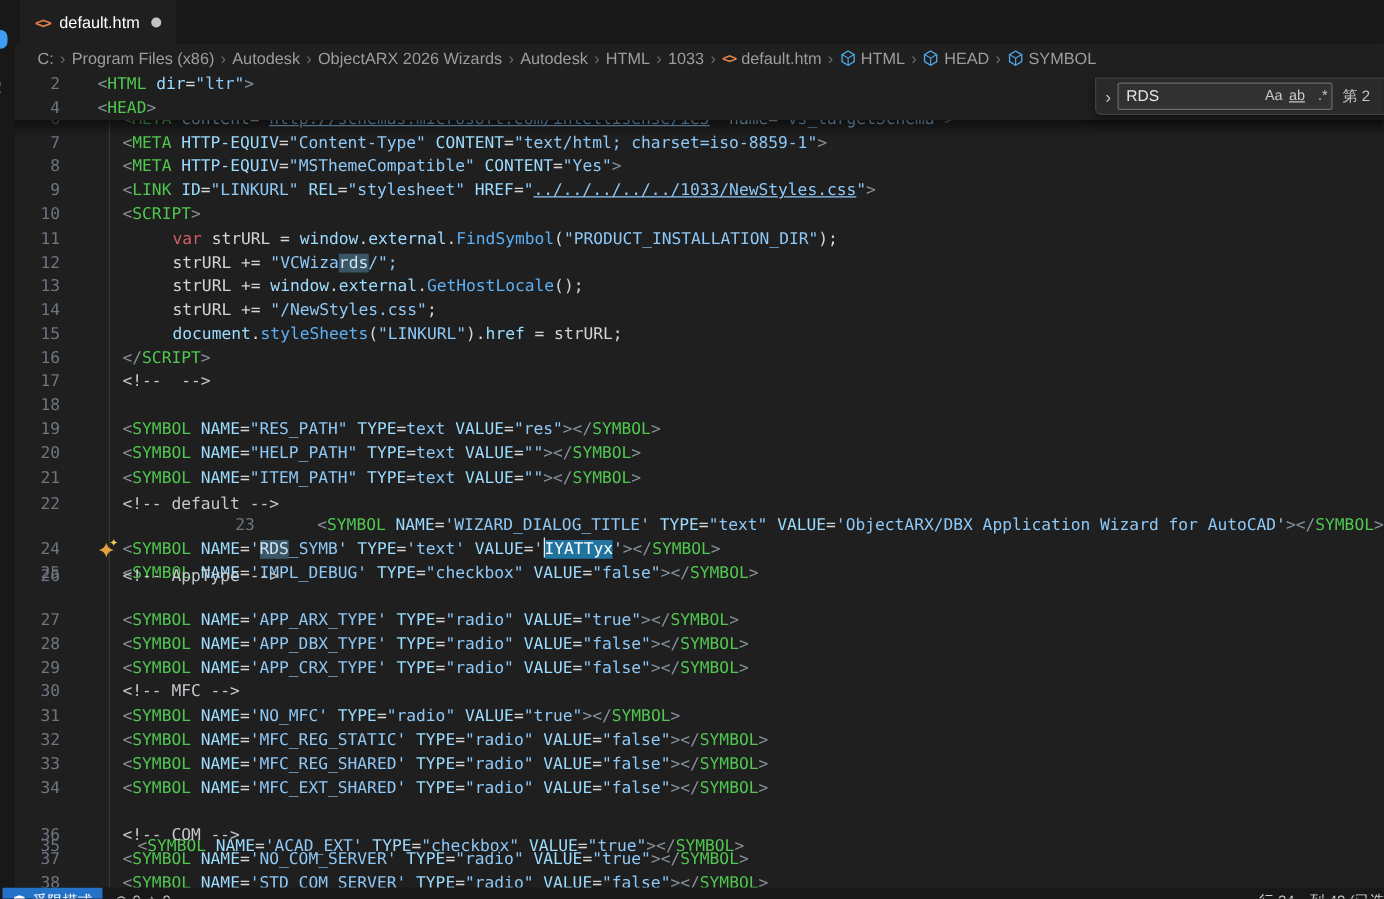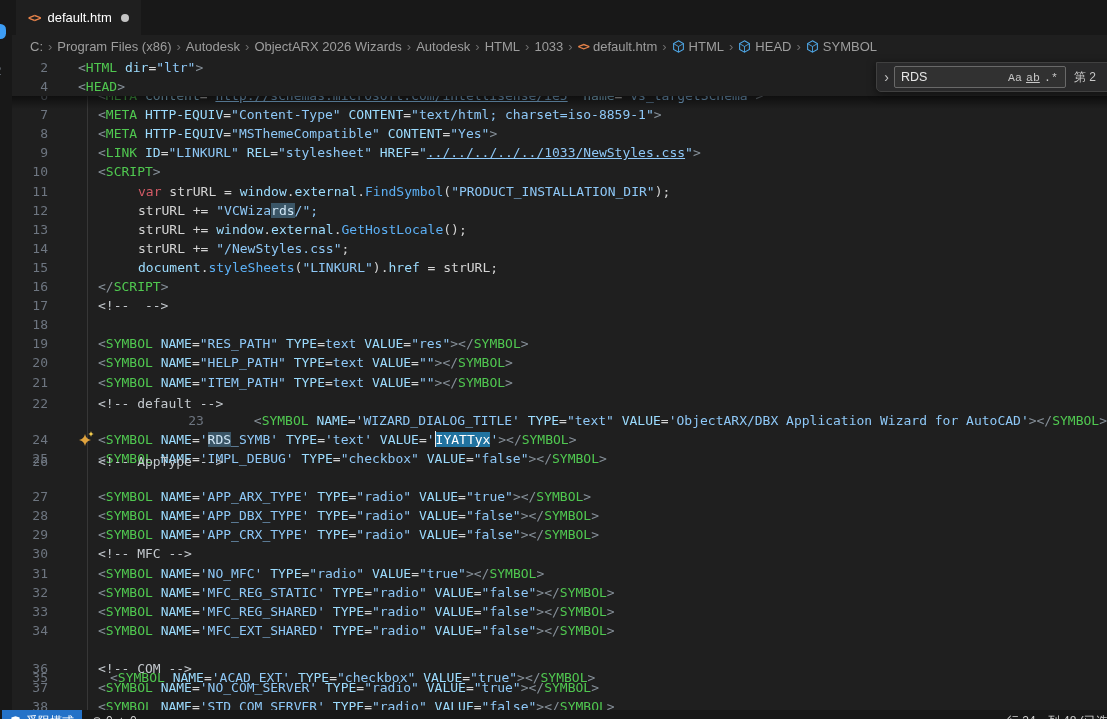--- a/index.html
+++ b/index.html
@@ -62,21 +62,21 @@
 
   
   .findw { position:absolute; left:876px; top:62px; width:250px; height:30px; background:#2a2a2b;
            border:1px solid #404040; border-radius:0 0 0 5px; box-shadow:0 2px 8px rgba(0,0,0,.5);
            display:flex; align-items:center; padding:0 5px 0 2px; z-index:40; }
   .find-toggle { color:#c5c5c5; font-size:14px; width:15px; text-align:center; cursor:pointer; }
   .find-box { display:flex; align-items:center; background:#313131; border:1px solid #696969; border-radius:2px;
               height:22px; width:172px; padding:0 3px 0 6px; }
   .find-query { flex:1; min-width:0; background:transparent; border:none; outline:none; color:#e6e6e6;
                 font-size:12.5px; font-family:"Liberation Sans","DejaVu Sans",sans-serif; }
-  .find-opt { color:#c8c8c8; font-size:11.5px; width:18px; text-align:left; cursor:pointer;font-family:Liberation Mono, monospace; }
+  .find-opt { color:#c8c8c8; font-size:11.5px; width:18px; text-align:right; cursor:pointer; }
   .find-opt.ww { text-decoration:underline; }
   .find-count { color:#c8c8c8; font-size:12px; margin-left:8px; white-space:nowrap; }
 
   
   .statusbar { position:absolute; left:0; top:710px; width:1107px; height:9px; background:#181818; overflow:hidden; z-index:60; }
   .sb-row { position:absolute; left:0; top:0; height:22px; display:flex; align-items:center; font-size:12px; color:#cfcfcf; }
   .sb-badge { background:#2472c8; color:#ffffff; height:22px; display:flex; align-items:center; padding:0 8px; gap:5px; margin-left:2px; cursor:pointer; }
   .sb-problems { margin-left:10px; display:flex; align-items:center; gap:4px; cursor:pointer; }
   .sb-right { position:absolute; left:1007px; top:0; height:22px; display:flex; align-items:center; white-space:nowrap; color:#cfcfcf; font-size:12px; }
 </style>

